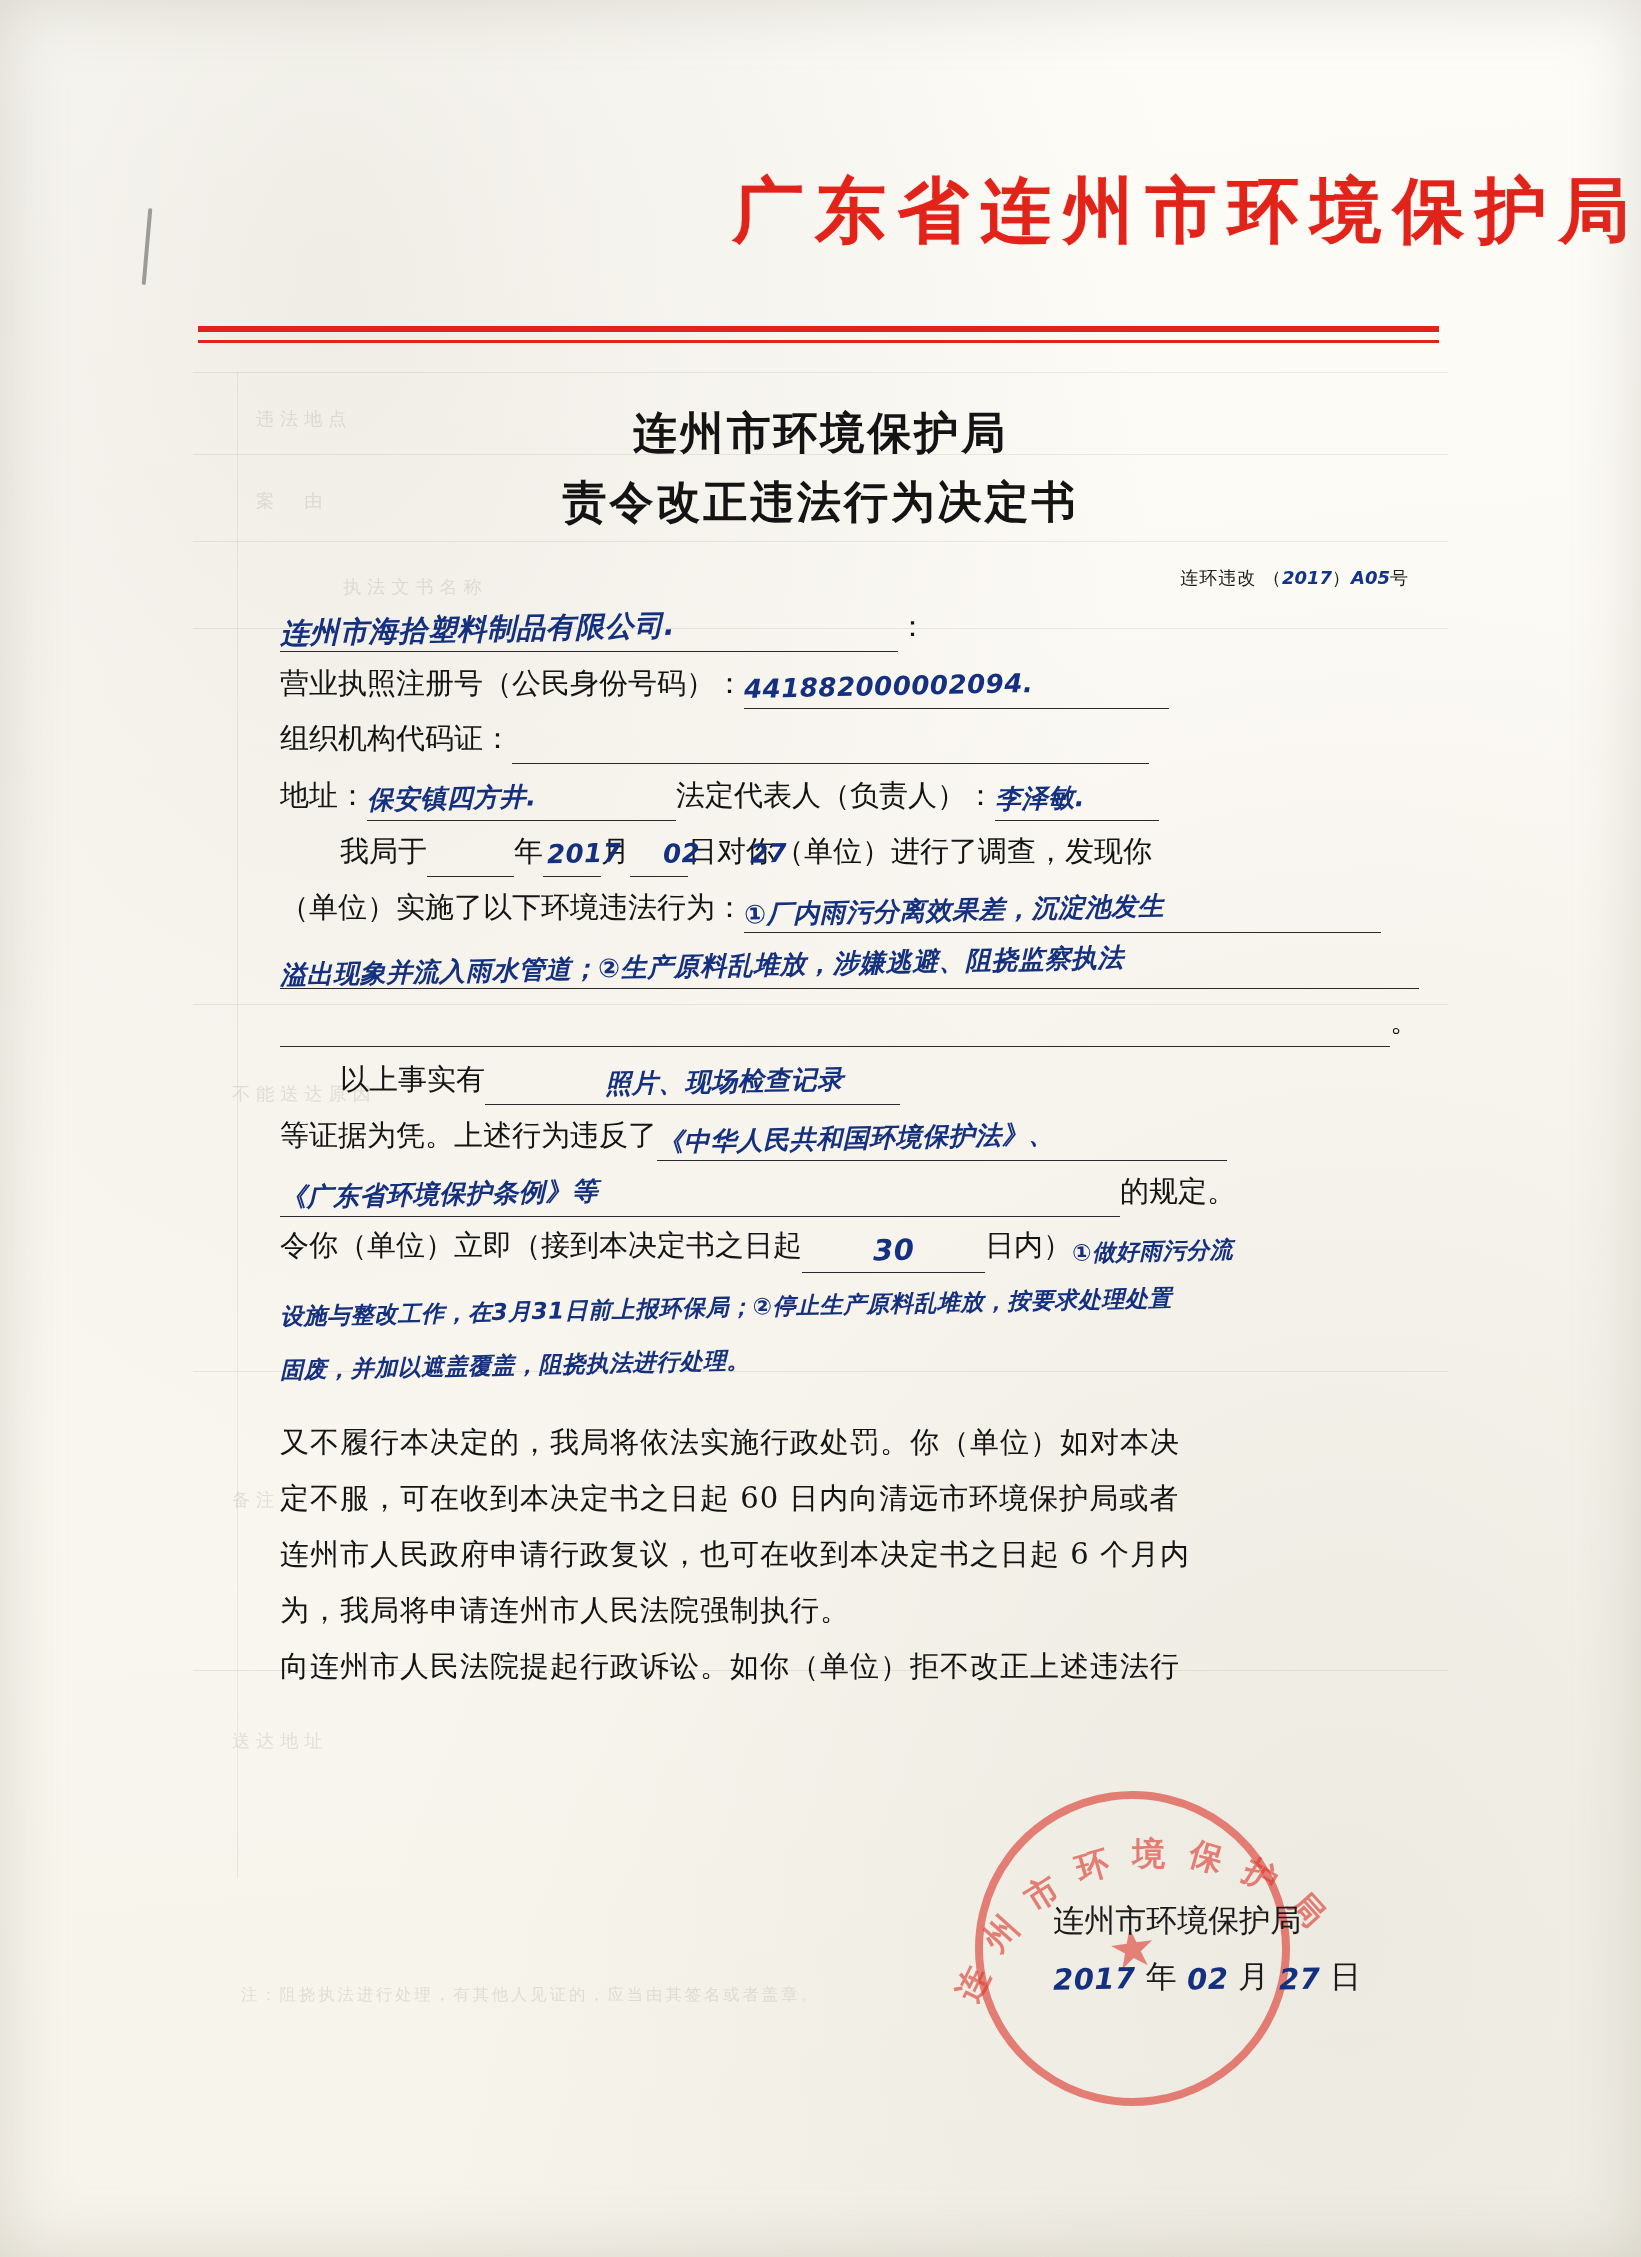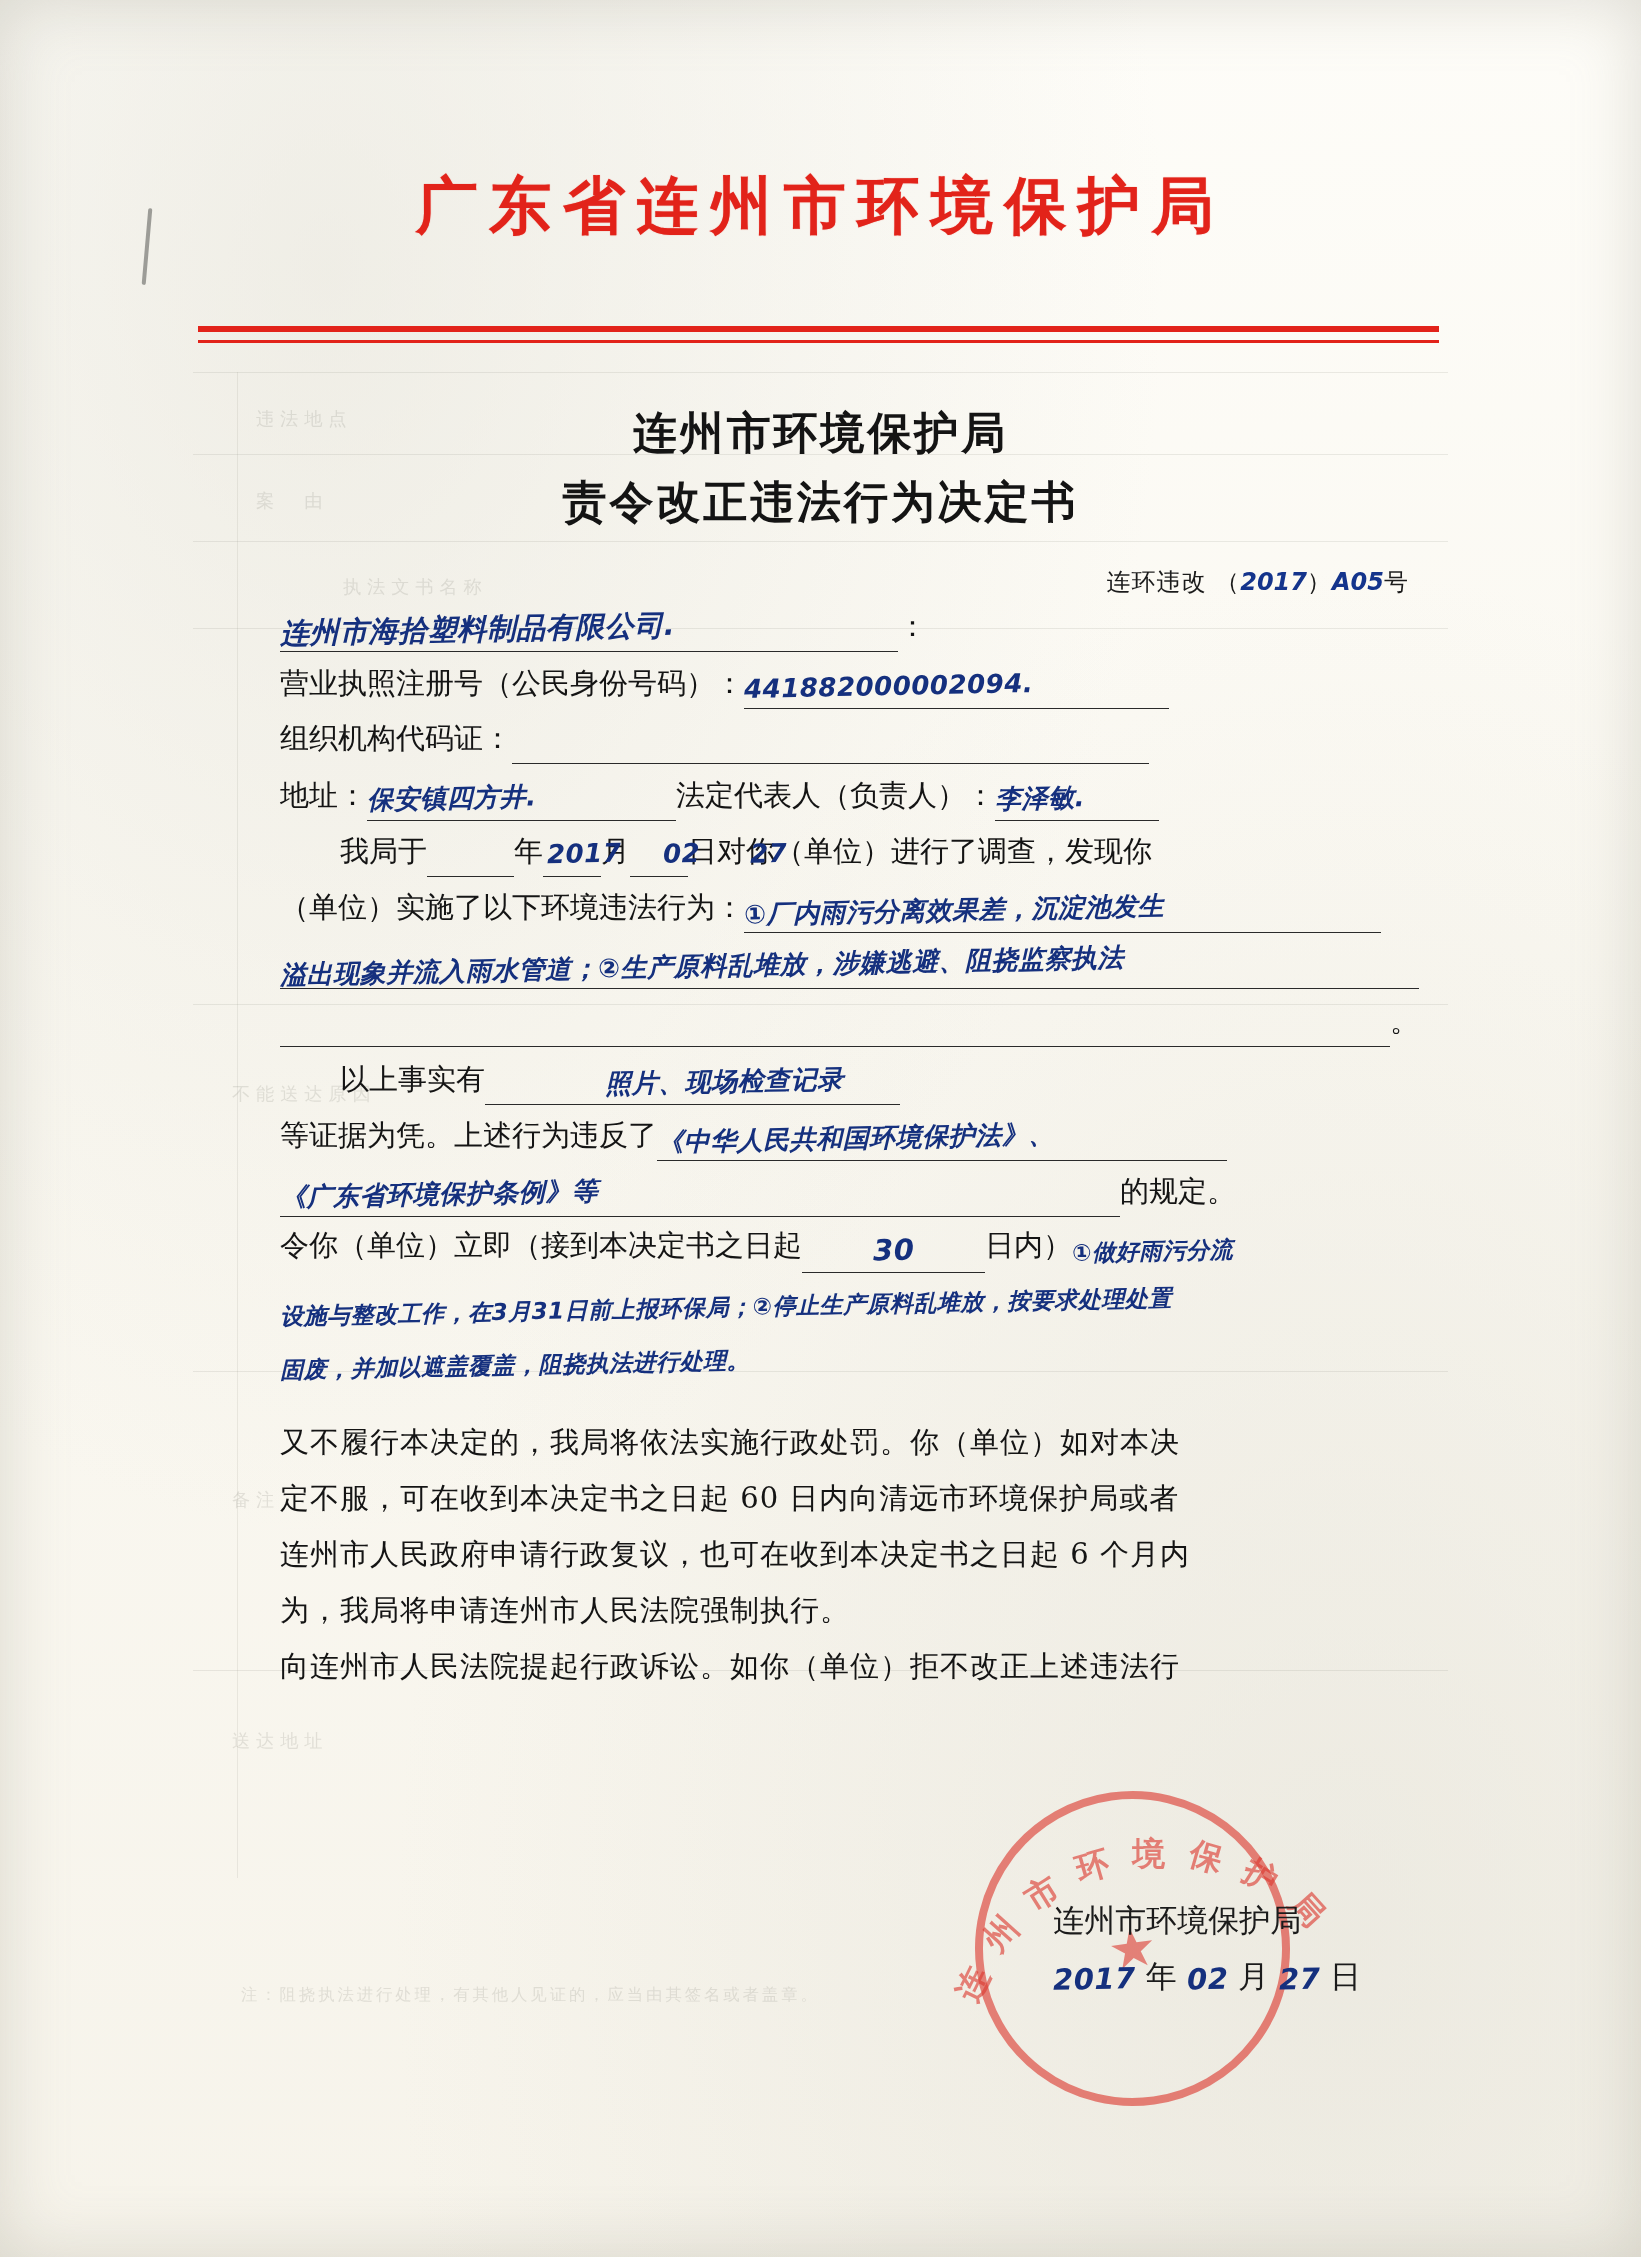--- a/index.html
+++ b/index.html
@@ -48,24 +48,24 @@
     width: 1px;
     pointer-events: none;
   }
 
   
   .org-header {
     position: absolute;
     top: 164px;
     left: 0;
     width: 100%;
-    text-align: center;
-    font-family: "DejaVu Serif", "Liberation Serif", serif;
-    font-weight: bold;
-    font-size: 62px;
+    text-align: right;
+    font-family: "DejaVu Serif", "Liberation Serif", serif;
+    font-weight: bold;
+    font-size: 71px;
     letter-spacing: 11.6px;
     color: #e2231a;
     text-shadow: 0 0 1px rgba(226,35,26,0.6);
   }
   .header-rule {
     position: absolute;
     left: 198px;
     width: 1241px;
     height: 5.8px;
     background: #e2231a;
@@ -98,21 +98,21 @@
     color: #141414;
   }
   .doc-title.l1 { top: 404px; font-size: 44px; letter-spacing: 2.9px; }
   .doc-title.l2 { top: 473px; font-size: 44px; letter-spacing: 2.9px; text-align: center; }
 
   .doc-number {
     position: absolute;
     right: 232px;
     top: 566px;
     font-family: "DejaVu Serif", "Liberation Serif", serif;
-    font-size: 24px;
+    font-size: 18px;
     letter-spacing: 1px;
   }
   .hw-inline {
     font-family: "DejaVu Sans", "Liberation Sans", sans-serif;
     color: #14348c;
     font-style: italic;
     font-weight: bold;
     letter-spacing: 0;
   }
 

